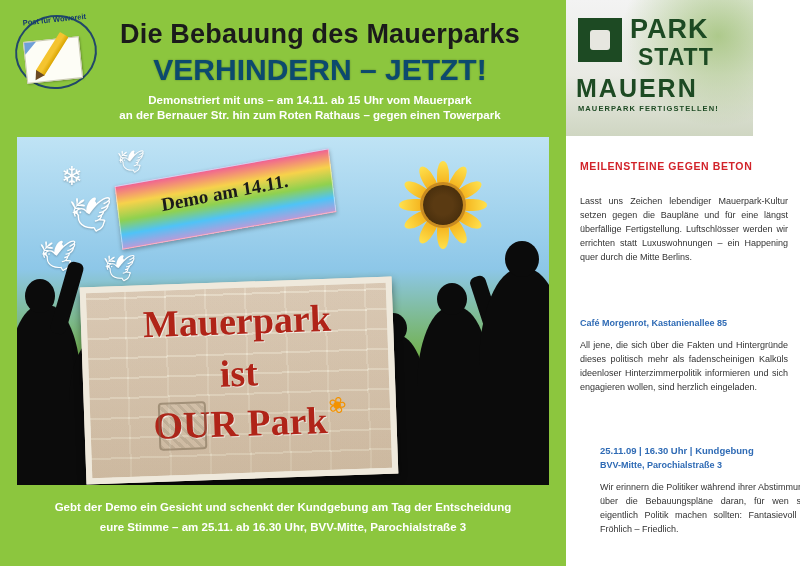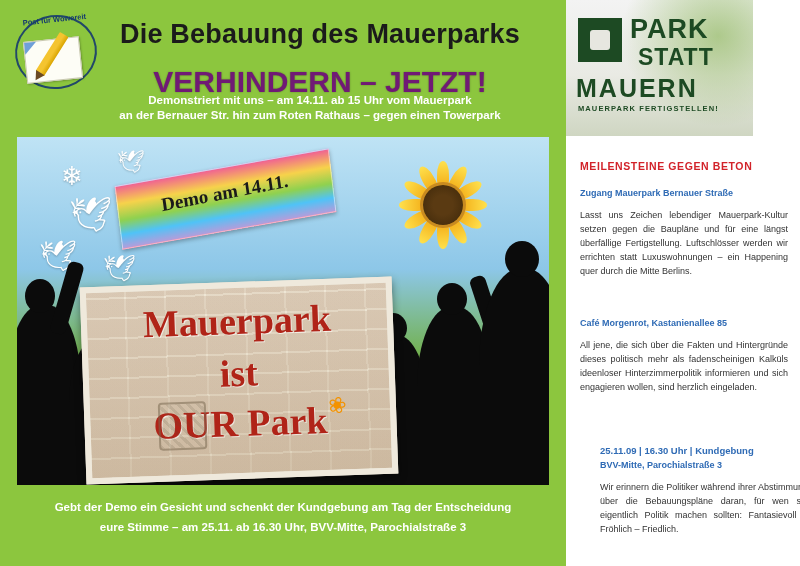--- a/index.html
+++ b/index.html
@@ -21,23 +21,23 @@
   #headline-block{
     position:absolute;left:5px;top:5px;width:556px;height:127px;
   }
   .h1{
     position:absolute;left:80px;top:14px;width:470px;
     text-align:center;
     font-size:27px;font-weight:bold;color:#1b1b1b;
     letter-spacing:.2px;
   }
   .h2{
-    position:absolute;left:80px;top:60px;width:470px;
+    position:absolute;left:80px;top:48px;width:470px;
     text-align:center;
-    font-size:30px;font-weight:bold;color:#701a75;
+    font-size:30px;font-weight:bold;color:#0c4a6e;
     text-shadow:0 0 2px rgba(0,0,0,.35);
   }
   .h3{
     position:absolute;left:60px;top:88px;width:490px;
     text-align:center;color:#ffffff;font-weight:bold;font-size:11.5px;
     line-height:15px;
   }
   
   #stamp{
     position:absolute;left:8px;top:8px;width:86px;height:78px;
@@ -326,21 +326,20 @@
       <div class="logo-park">PARK</div>
       <div class="logo-statt">STATT</div>
       <div class="logo-mauern">MAUERN</div>
       <div class="logo-sub">MAUERPARK FERTIGSTELLEN!</div>
     </div>
 
     <div id="right-content">
       <div class="rc-title">MEILENSTEINE GEGEN BETON</div>
 
       <div class="block" style="top:50px;">
-        <div class="bl-venue">Zugang Mauerpark Bernauer Straße</div>
         <div class="bl-body">Lasst uns Zeichen lebendiger Mauerpark-Kultur setzen gegen die Baupläne und für eine längst überfällige Fertigstellung. Luftschlösser werden wir errichten statt Luxuswohnungen – ein Happening quer durch die Mitte Berlins.</div>
       </div>
 
       <div class="block" style="top:180px;">
         <div class="bl-venue">Café Morgenrot, Kastanienallee 85</div>
         <div class="bl-body">All jene, die sich über die Fakten und Hintergründe dieses  politisch mehr als fadenscheinigen Kalküls ideenloser Hinterzimmerpolitik informieren und sich engagieren wollen, sind herzlich eingeladen.</div>
       </div>
 
       <div class="block" style="top:308px;margin-left:20px;">
         <div class="bl-head">

